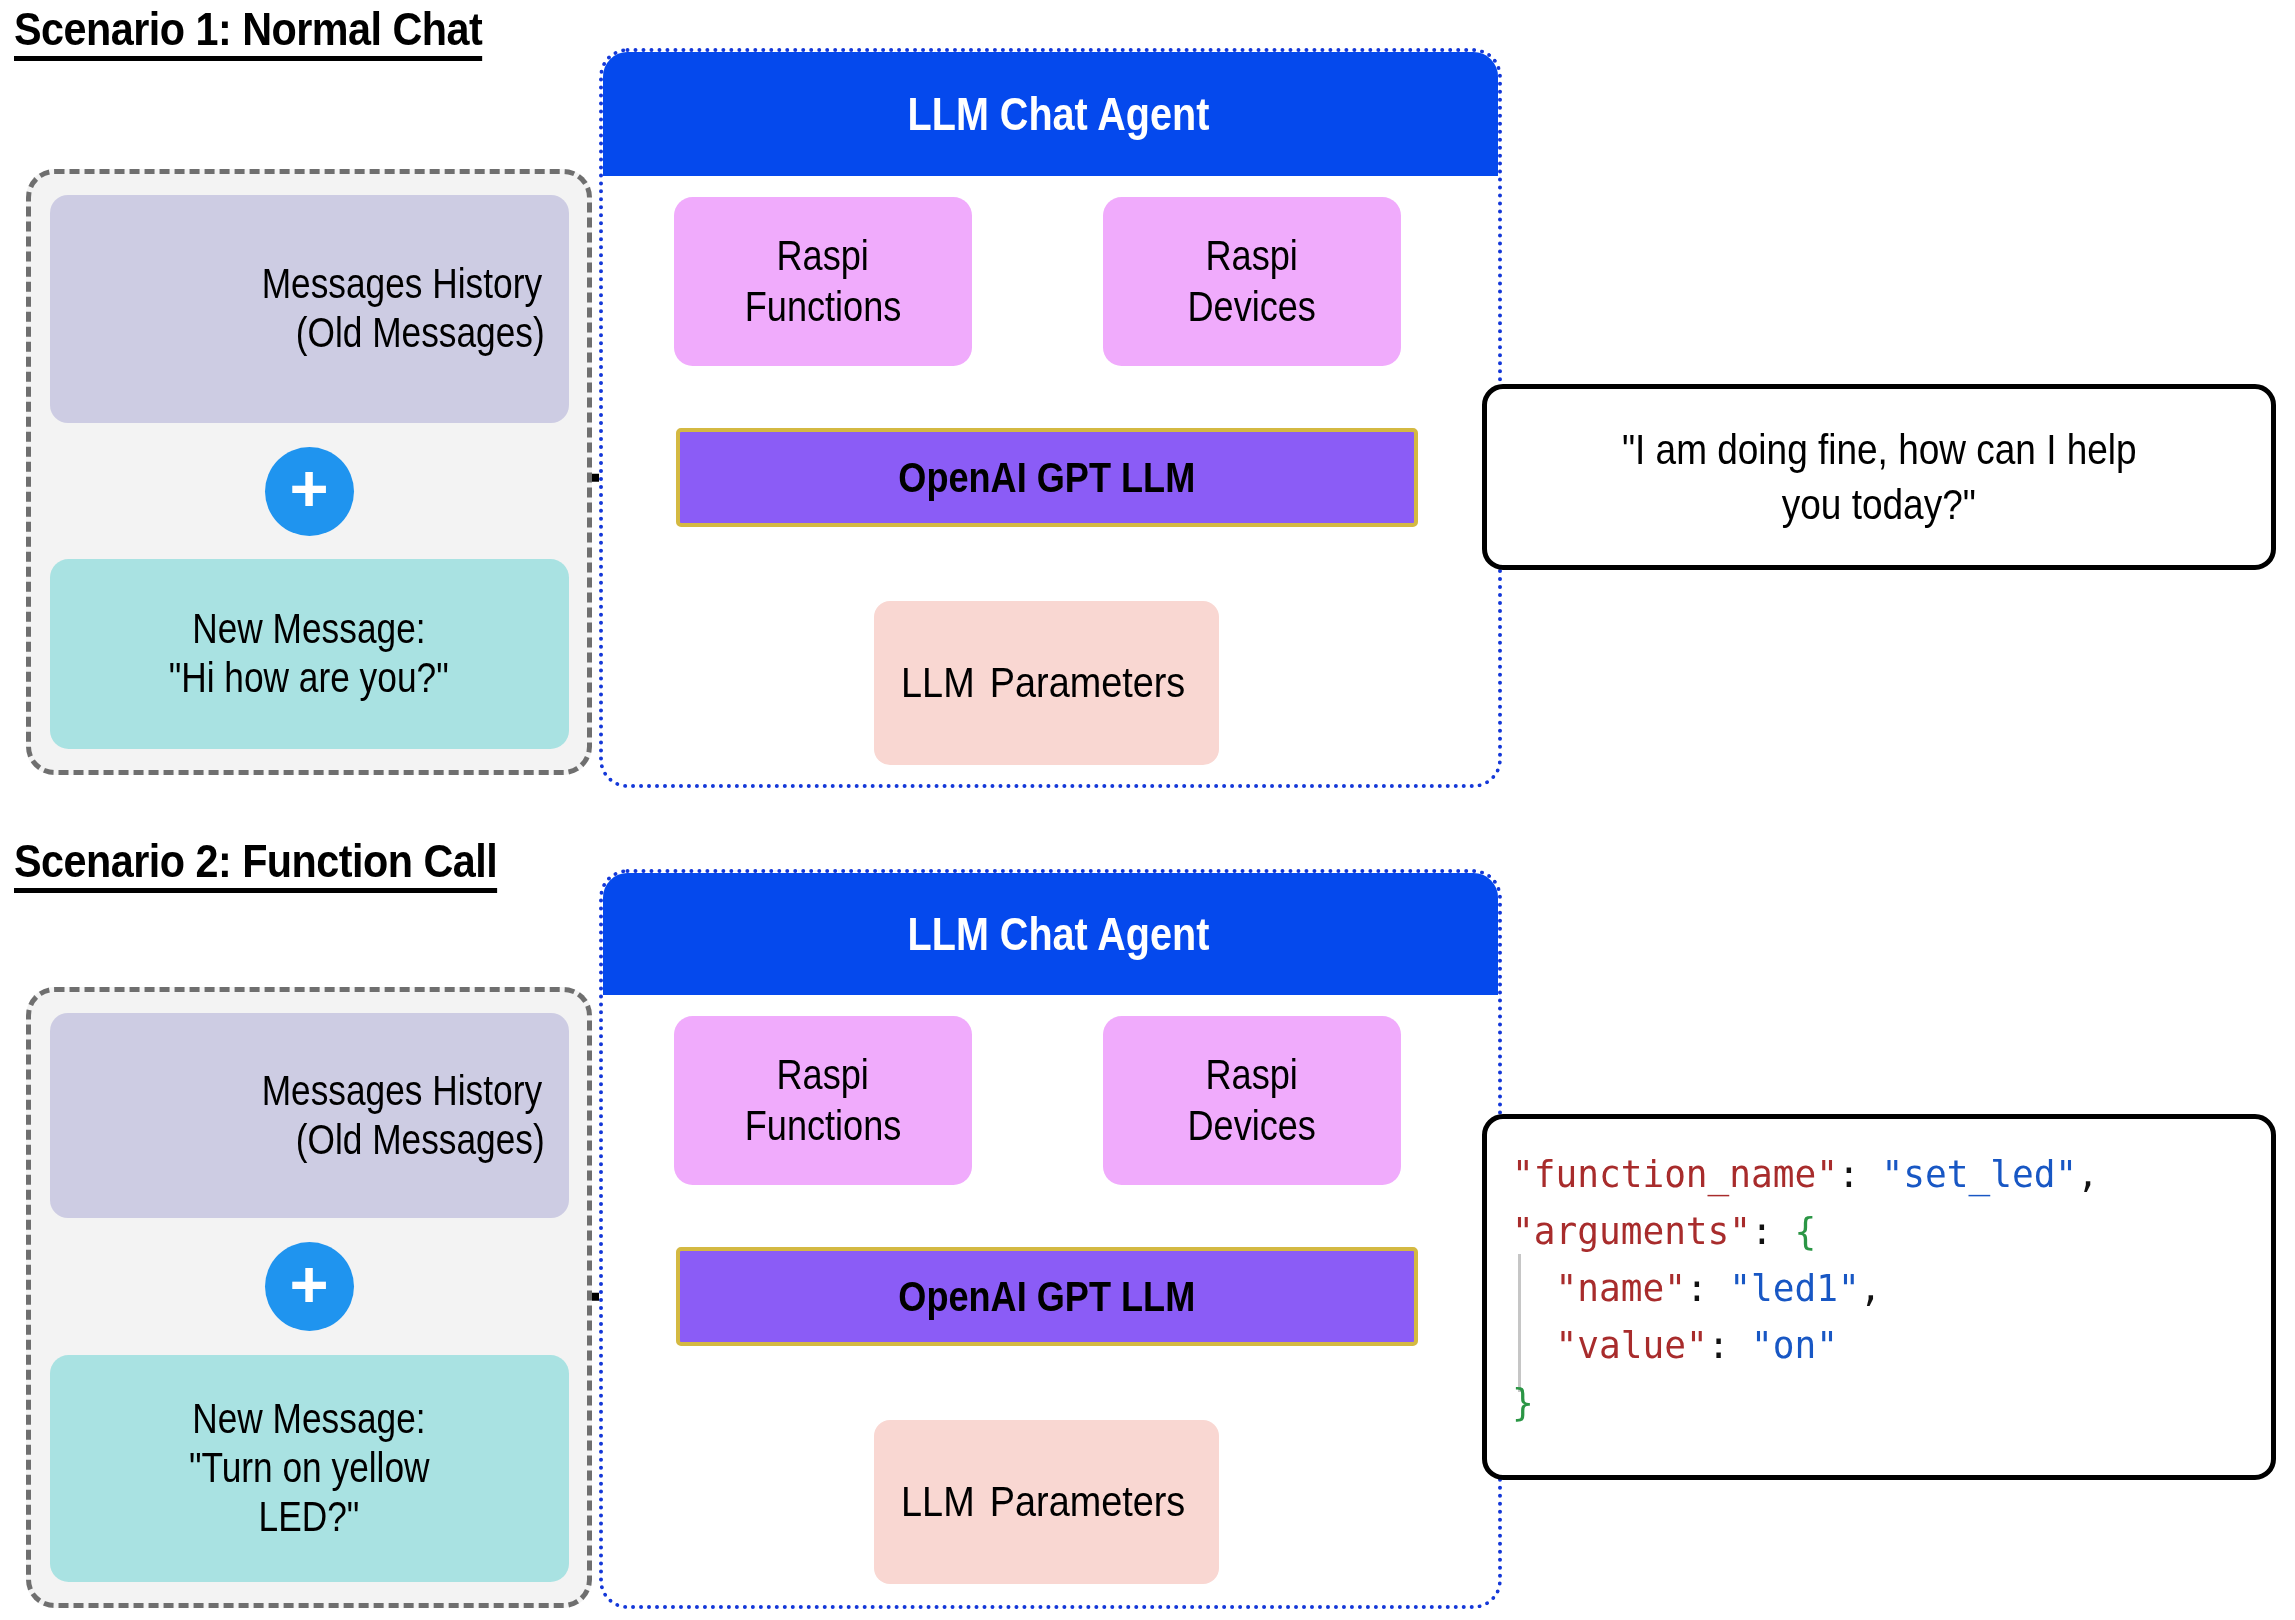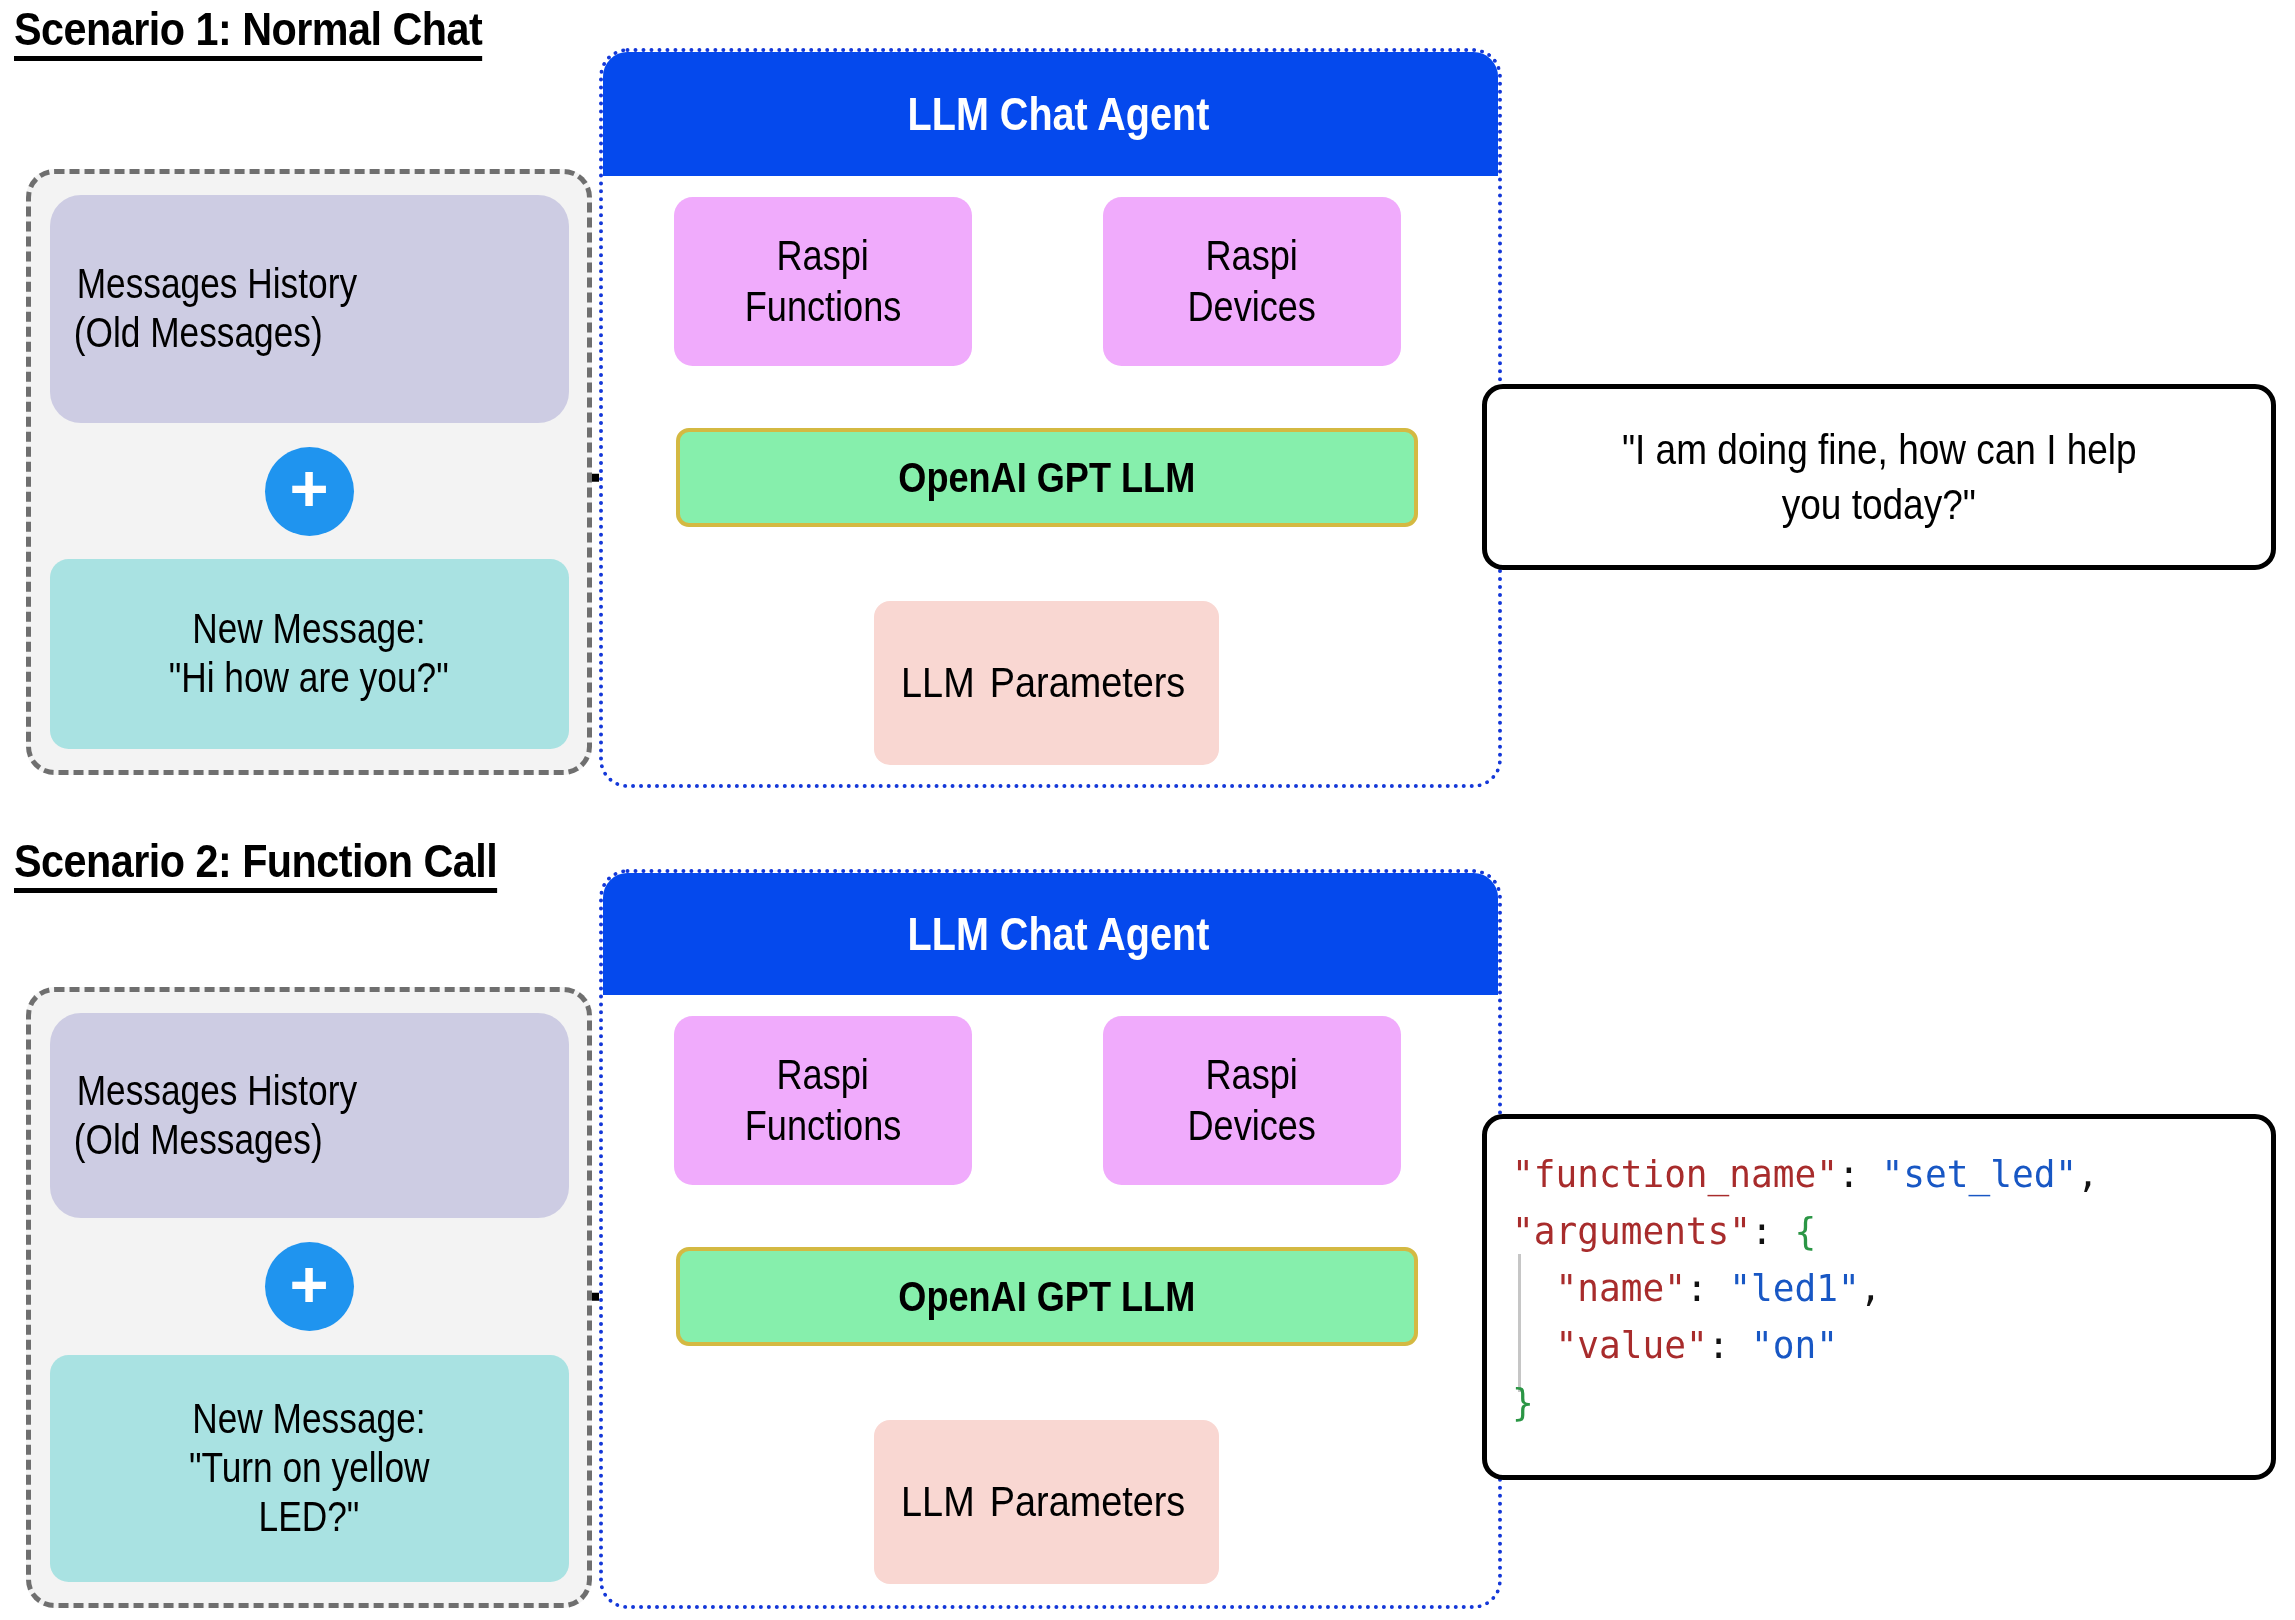--- a/index.html
+++ b/index.html
@@ -15,22 +15,22 @@
     border-bottom:5.6px solid #000;padding-bottom:3.7px;
     transform:scaleX(0.88);transform-origin:left top;
   }
 
   
   .input-group{
     background:#f3f3f3;border:5.6px dashed #6f6f6f;border-radius:28.5px;
     display:flex;flex-direction:column;align-items:center;
   }
   .history-box{
-    background:#cdcce3;border-radius:31px;
-    display:flex;flex-direction:column;align-items:flex-start;justify-content:center;
+    background:#cdcce3;border-radius:18px;
+    display:flex;flex-direction:column;align-items:flex-end;justify-content:center;
   }
   .new-msg-box{
     background:#a9e2e2;border-radius:18.6px;
     display:flex;flex-direction:column;align-items:center;justify-content:center;
   }
   .box-line{
     font-size:42px;line-height:1.16;white-space:nowrap;text-align:center;
     transform:scaleX(0.84);transform-origin:center center;
   }
   .plus-circle{
@@ -57,21 +57,21 @@
   .tool-box{
     background:#f0abfc;border-radius:18.6px;
     display:flex;flex-direction:column;align-items:center;justify-content:center;
   }
   .tool-line{
     font-size:42px;line-height:1.2;white-space:nowrap;
     transform:scaleX(0.86);transform-origin:center center;
   }
 
   .llm-box{
-    background:#86efac;border:4.3px solid #d4b942;border-radius:13px;
+    background:#8b5cf6;border:4.3px solid #d4b942;border-radius:5px;
     display:flex;align-items:center;justify-content:center;
   }
   .llm-box span{
     font-size:43px;font-weight:bold;white-space:nowrap;
     transform:scaleX(0.84);transform-origin:center center;display:inline-block;
   }
 
   .params-box{
     background:#f9d7d2;border-radius:16px;
     display:flex;align-items:center;justify-content:center;

